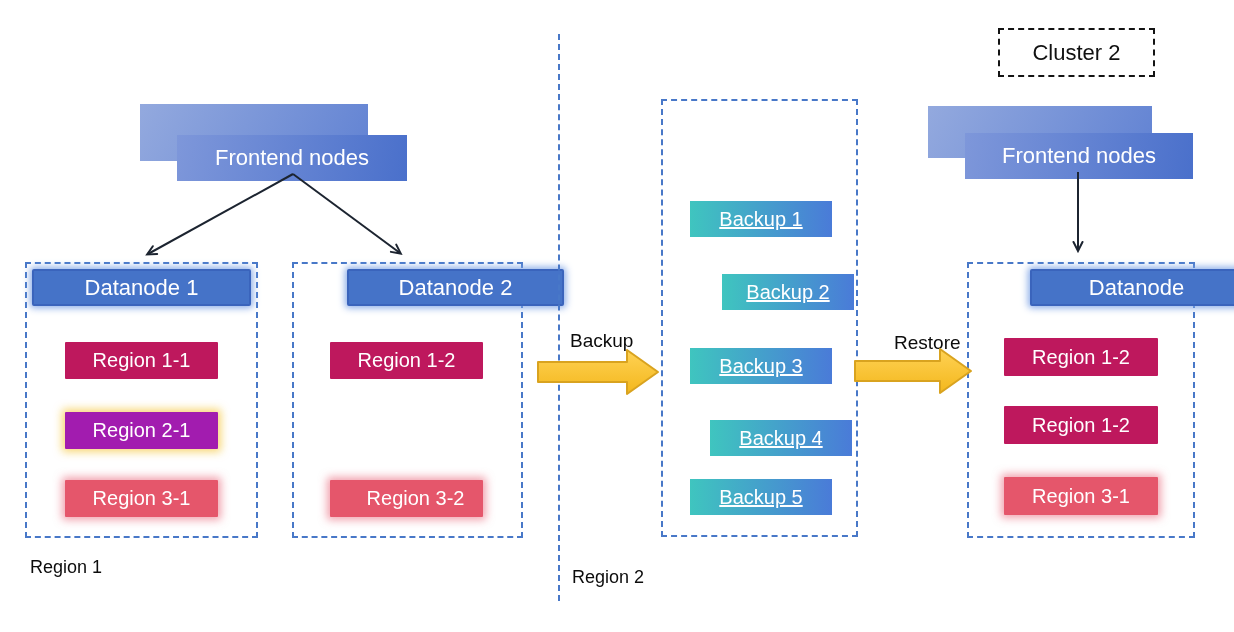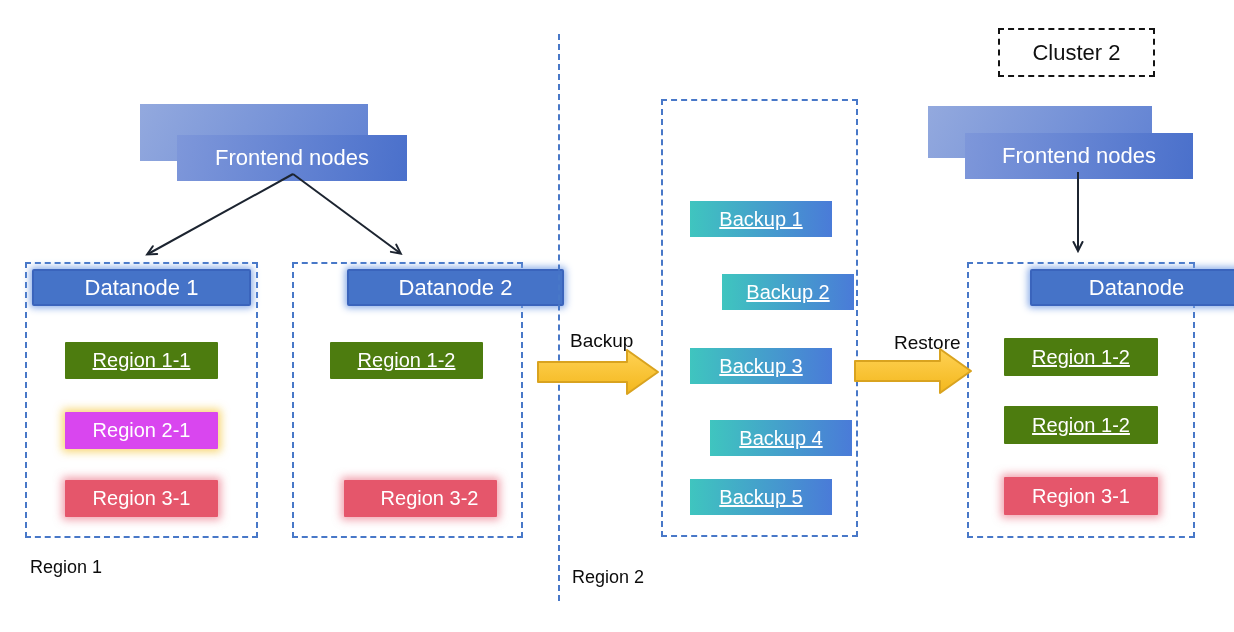--- a/index.html
+++ b/index.html
@@ -35,22 +35,22 @@
   .dn-header {
     background: #4573c8;
     border: 2px solid #3a64bc;
     border-radius: 2px;
     box-shadow: 0 0 7px 2px rgba(125, 163, 230, 0.9);
     color: #ffffff;
     font-size: 22px;
   }
 
   .region-box { color: #ffffff; font-size: 20px; border-radius: 1px; }
-  .region--green  { background: #4d7c0f; text-decoration: underline; }
-  .region--yellow { background: #d946ef; box-shadow: 0 0 9px 3px rgba(242, 183, 5, 0.55); text-align: center; }
+  .region--green  { background: #be185d; }
+  .region--yellow { background: #a21caf; box-shadow: 0 0 9px 3px rgba(242, 183, 5, 0.55); text-align: center; }
   .region--red    { background: #e5566b; box-shadow: 0 0 9px 3px rgba(229, 86, 107, 0.55); }
 
   .storage-title {
     color: #0c0c0c;
     font-size: 20px;
     line-height: 27px;
     text-align: center;
   }
   .storage-title > span { display: inline-block; width: 110px; }
 
@@ -88,21 +88,21 @@
 
   <div class="abs dashed-blue" style="left:25px; top:262px; width:233px; height:276px;"></div>
   <div class="abs flexc dn-header" style="left:32px; top:269px; width:219px; height:37px;">Datanode 1</div>
   <div class="abs flexc region-box region--green" style="left:65px; top:342px; width:153px; height:37px;">Region 1-1</div>
   <div class="abs flexc region-box region--yellow" style="left:65px; top:412px; width:153px; height:37px;">Region 2-1</div>
   <div class="abs flexc region-box region--red" style="left:65px; top:480px; width:153px; height:37px;">Region 3-1</div>
 
   <div class="abs dashed-blue" style="left:292px; top:262px; width:231px; height:276px;"></div>
   <div class="abs flexc dn-header" style="left:299px; top:269px; width:217px; height:37px;margin-left:48px;">Datanode 2</div>
   <div class="abs flexc region-box region--green" style="left:330px; top:342px; width:153px; height:37px;">Region 1-2</div>
-  <div class="abs flexc region-box region--red" style="left:344px; top:480px; width:153px; height:37px;padding-left:18px;">Region 3-2</div>
+  <div class="abs flexc region-box region--red" style="left:330px; top:480px; width:153px; height:37px;padding-left:18px;">Region 3-2</div>
 
   <div class="abs separator" style="left:558px; top:34px; height:567px;"></div>
 
   <div class="abs flow-label" style="left:570px; top:330px;">Backup</div>
 
   <div class="abs dashed-blue" style="left:661px; top:99px; width:197px; height:438px;"></div>
   <div class="abs flexc backup-item" style="left:690px; top:201px; width:142px; height:36px;">Backup 1</div>
   <div class="abs flexc backup-item" style="left:690px; top:274px; width:132px; height:36px;margin-left:32px;">Backup 2</div>
   <div class="abs flexc backup-item" style="left:690px; top:348px; width:142px; height:36px;">Backup 3</div>
   <div class="abs flexc backup-item" style="left:710px; top:420px; width:142px; height:36px;">Backup 4</div>

